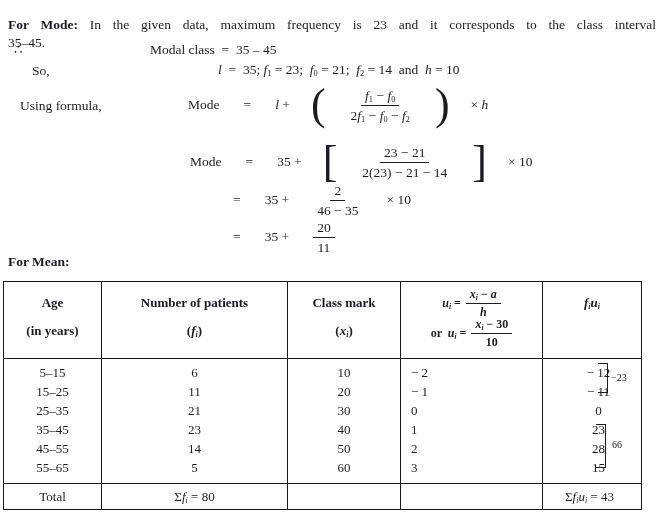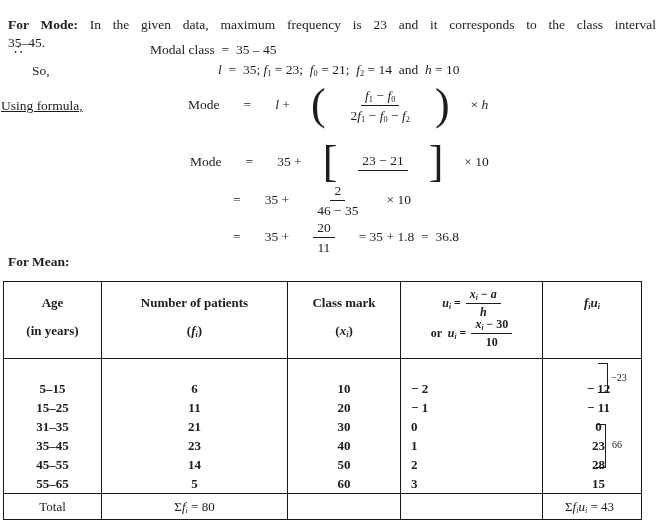--- a/index.html
+++ b/index.html
@@ -26,21 +26,21 @@
     position: absolute; left: 3px; top: 281px; width: 638px;
     border-collapse: collapse; table-layout: fixed; font-size: 13px;
     border: 1.6px solid #191919;
   }
   .mean-table th, .mean-table td { border-left: 1.6px solid #191919; border-right: 1.6px solid #191919; font-weight: normal; }
   .mean-table thead th { height: 77px; vertical-align: top; text-align: center; font-weight: bold; border-bottom: 1.6px solid #191919; padding-top: 13px; }
   .hdr-line2 { margin-top: 12px; }
   .uhead { padding-top: 6px !important; }
   .uline { display: flex; align-items: center; justify-content: center; gap: 5px; height: 30px; line-height: 14px; font-size: 12px; }
   .uline .frac { line-height: 13px; }
-  .mean-table tbody td { height: 125px; vertical-align: top; padding-top: 20px; font-weight: bold; }
+  .mean-table tbody td { height: 125px; vertical-align: top; padding-top: 4px; }
   .cell-line { height: 19px; line-height: 19px; }
   .c { text-align: center; }
   .ucol .cell-line { text-align: left; padding-left: 10px; }
   .fucol .cell-line { text-align: center; padding-left: 13px; }
   .mean-table tfoot td { border-top: 1.6px solid #191919; height: 26px; line-height: 25px; text-align: center; }
   .mean-table tfoot td.fut { text-align: left; padding-left: 22px; }
   .bracket { position: absolute; border-top: 1.6px solid #1c1c22; border-right: 1.6px solid #1c1c22; border-bottom: 1.6px solid #1c1c22; }
   .blabel { position: absolute; font-size: 10px; white-space: pre; }
 </style>
 </head>
@@ -52,41 +52,42 @@
     <div class="jline"><b>For Mode:</b><span> In the given data, maximum frequency is 23 and it corresponds to the class interval</span></div>
     <div>35–45.</div>
   </div>
 
   <span class="abs" style="left:14px; top:41px;">∴</span>
   <span class="abs" style="left:150px; top:42px;">Modal class  =  35 – 45</span>
 
   <span class="abs" style="left:12px; top:63px;margin-left:20px;">So,</span>
   <span class="abs mathtext" style="left:218px; top:62px;"><i>l</i>  =  35; <i>f</i><sub>1</sub> = 23;  <i>f</i><sub>0</sub> = 21;  <i>f</i><sub>2</sub> = 14  and  <i>h</i> = 10</span>
 
-  <span class="abs" style="left:1px; top:98px;text-decoration:underline;">Using formula,</span>
+  <span class="abs" style="left:20px; top:98px;">Using formula,</span>
   <div class="eq" style="left:188px; top:81px; height:48px;">
     <span>Mode</span>
     <span>=</span>
     <span class="mathtext"><i>l</i> +</span>
     <span class="bigd">(</span>
     <span class="frac">
       <span class="num"><i>f</i><sub>1</sub> − <i>f</i><sub>0</sub></span>
       <span class="den">2<i>f</i><sub>1</sub> − <i>f</i><sub>0</sub> − <i>f</i><sub>2</sub></span>
     </span>
     <span class="bigd">)</span>
     <span class="mathtext">× <i>h</i></span>
   </div>
 
   <div class="eq" style="left:190px; top:138px; height:48px;">
     <span>Mode</span>
     <span>=</span>
     <span class="mathtext">35 +</span>
     <span class="bigd">[</span>
     <span class="frac">
       <span class="num">23 − 21</span>
+      <span class="den">2(23) − 21 − 14</span>
     </span>
     <span class="bigd">]</span>
     <span class="mathtext">× 10</span>
   </div>
 
   <div class="eq" style="left:233px; top:182px; height:36px;">
     <span>=</span>
     <span class="mathtext">35 +</span>
     <span class="frac">
       <span class="num">2</span>
@@ -95,21 +96,20 @@
     <span class="mathtext">× 10</span>
   </div>
 
   <div class="eq" style="left:233px; top:219px; height:36px;">
     <span>=</span>
     <span class="mathtext">35 +</span>
     <span class="frac">
       <span class="num">20</span>
       <span class="den">11</span>
     </span>
-    <span class="mathtext">= 35 + 1.8  =  36.8</span>
   </div>
 
   <div class="abs bold" style="left:8px; top:254px;">For Mean:</div>
 
   <table class="mean-table">
     <colgroup>
       <col style="width:98px">
         <col style="width:186px">
         <col style="width:113px">
         <col style="width:142px">
@@ -148,21 +148,21 @@
         <th>
           <div><i>f</i><sub><i>i</i></sub><i>u</i><sub><i>i</i></sub></div>
         </th>
       </tr>
     </thead>
     <tbody>
       <tr>
         <td>
           <div class="cell-line c">5–15</div>
           <div class="cell-line c">15–25</div>
-          <div class="cell-line c">31–35</div>
+          <div class="cell-line c">25–35</div>
           <div class="cell-line c">35–45</div>
           <div class="cell-line c">45–55</div>
           <div class="cell-line c">55–65</div>
         </td>
         <td>
           <div class="cell-line c">6</div>
           <div class="cell-line c">11</div>
           <div class="cell-line c">21</div>
           <div class="cell-line c">23</div>
           <div class="cell-line c">14</div>

